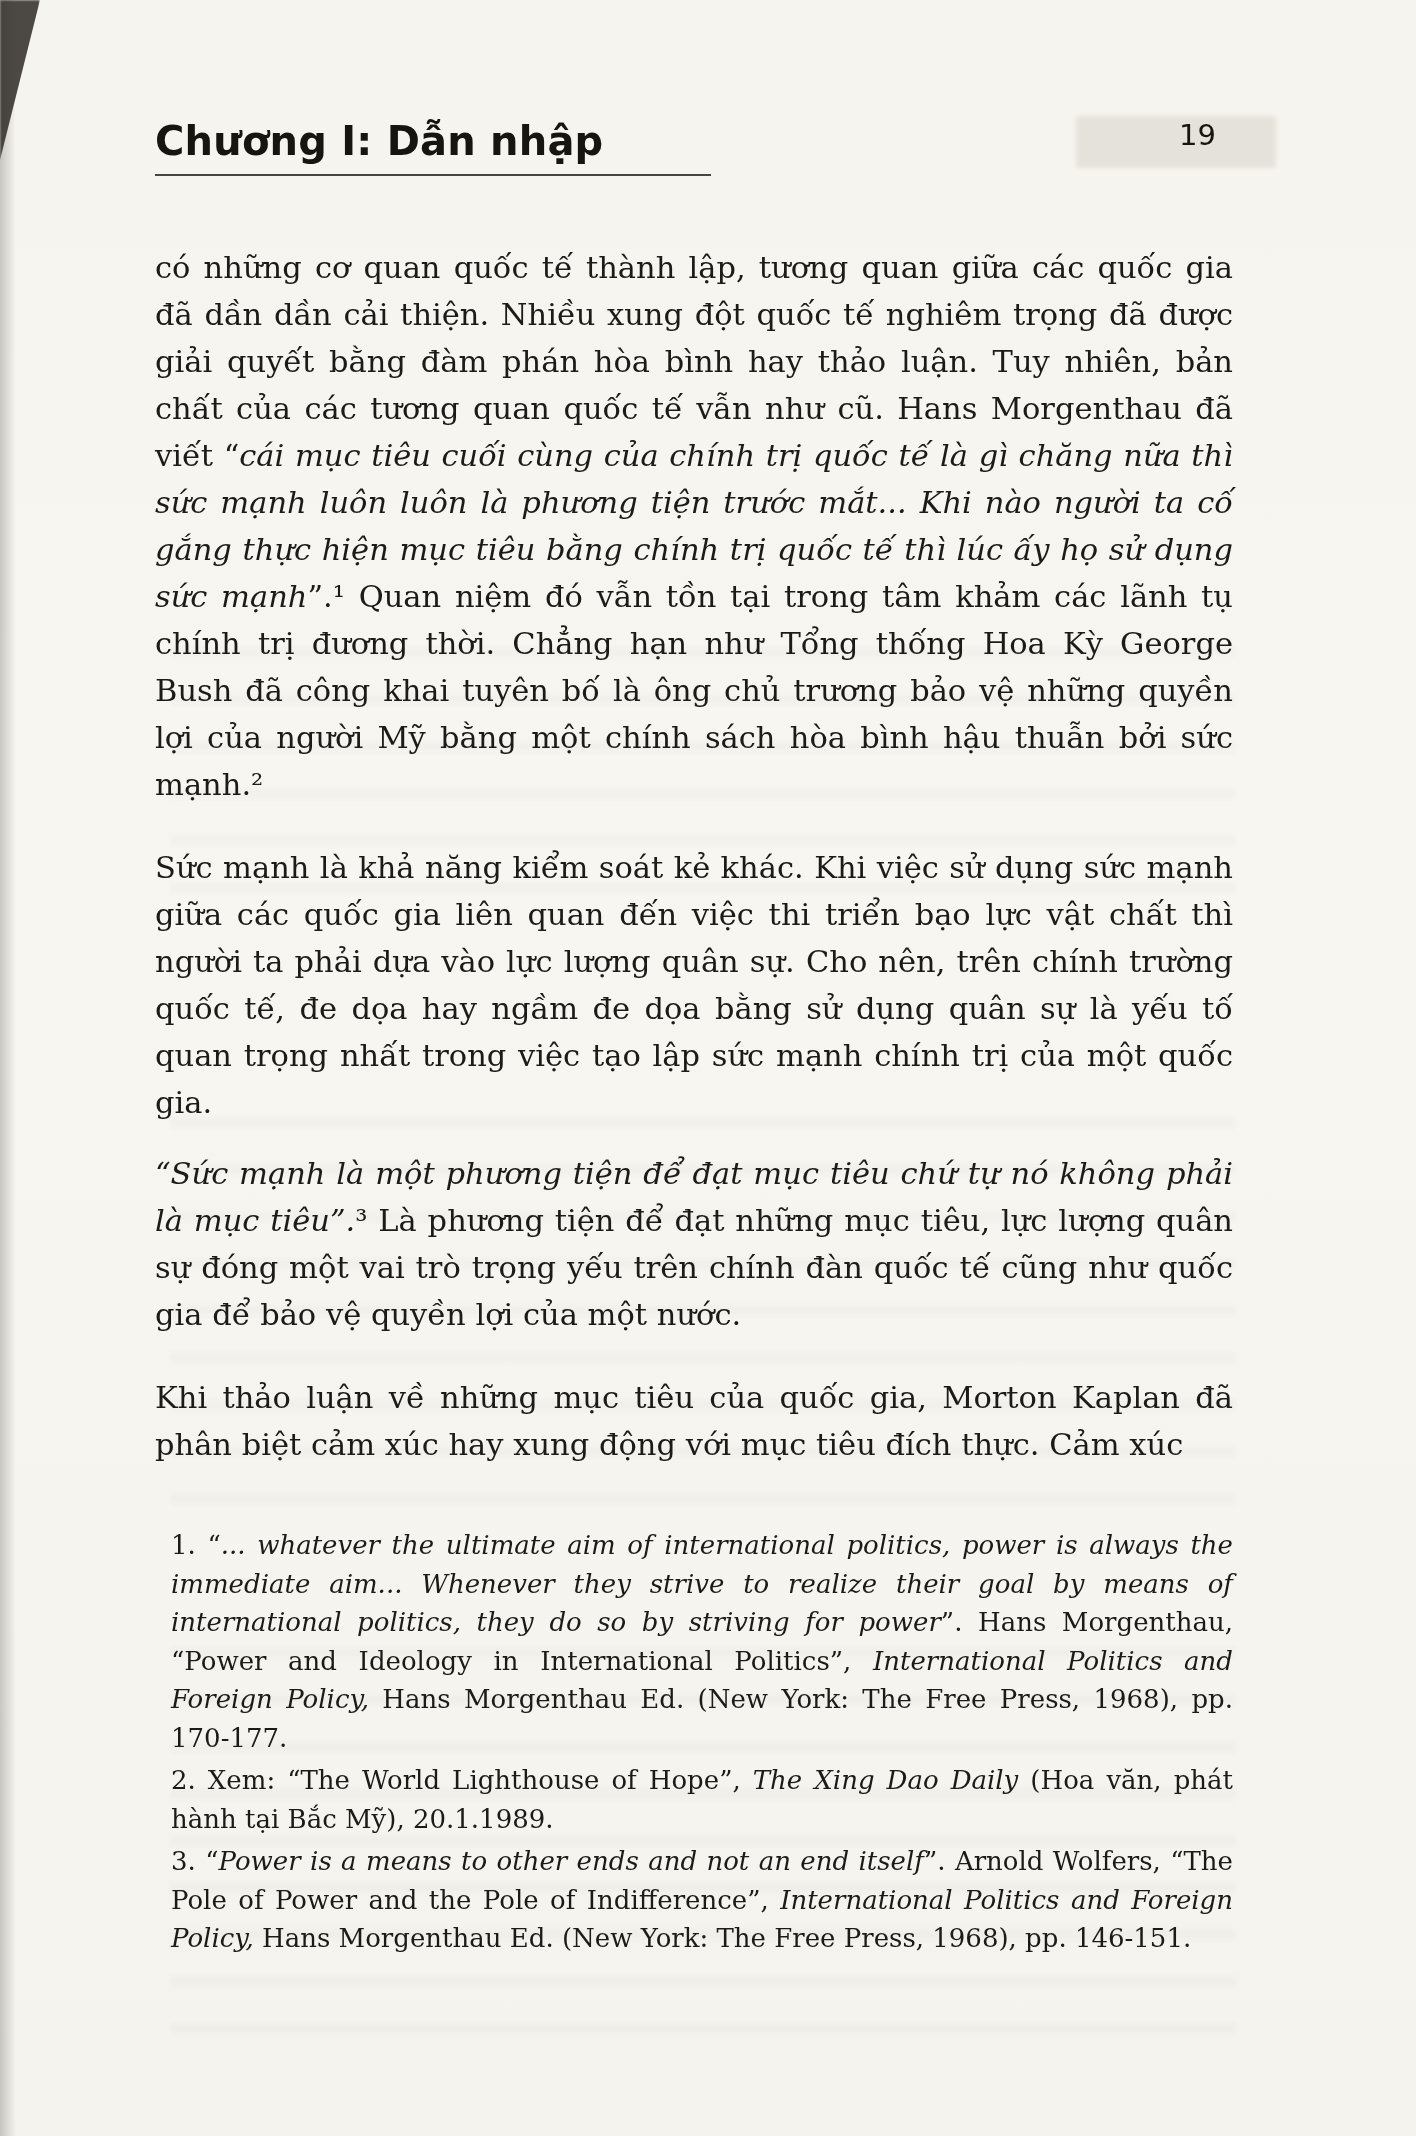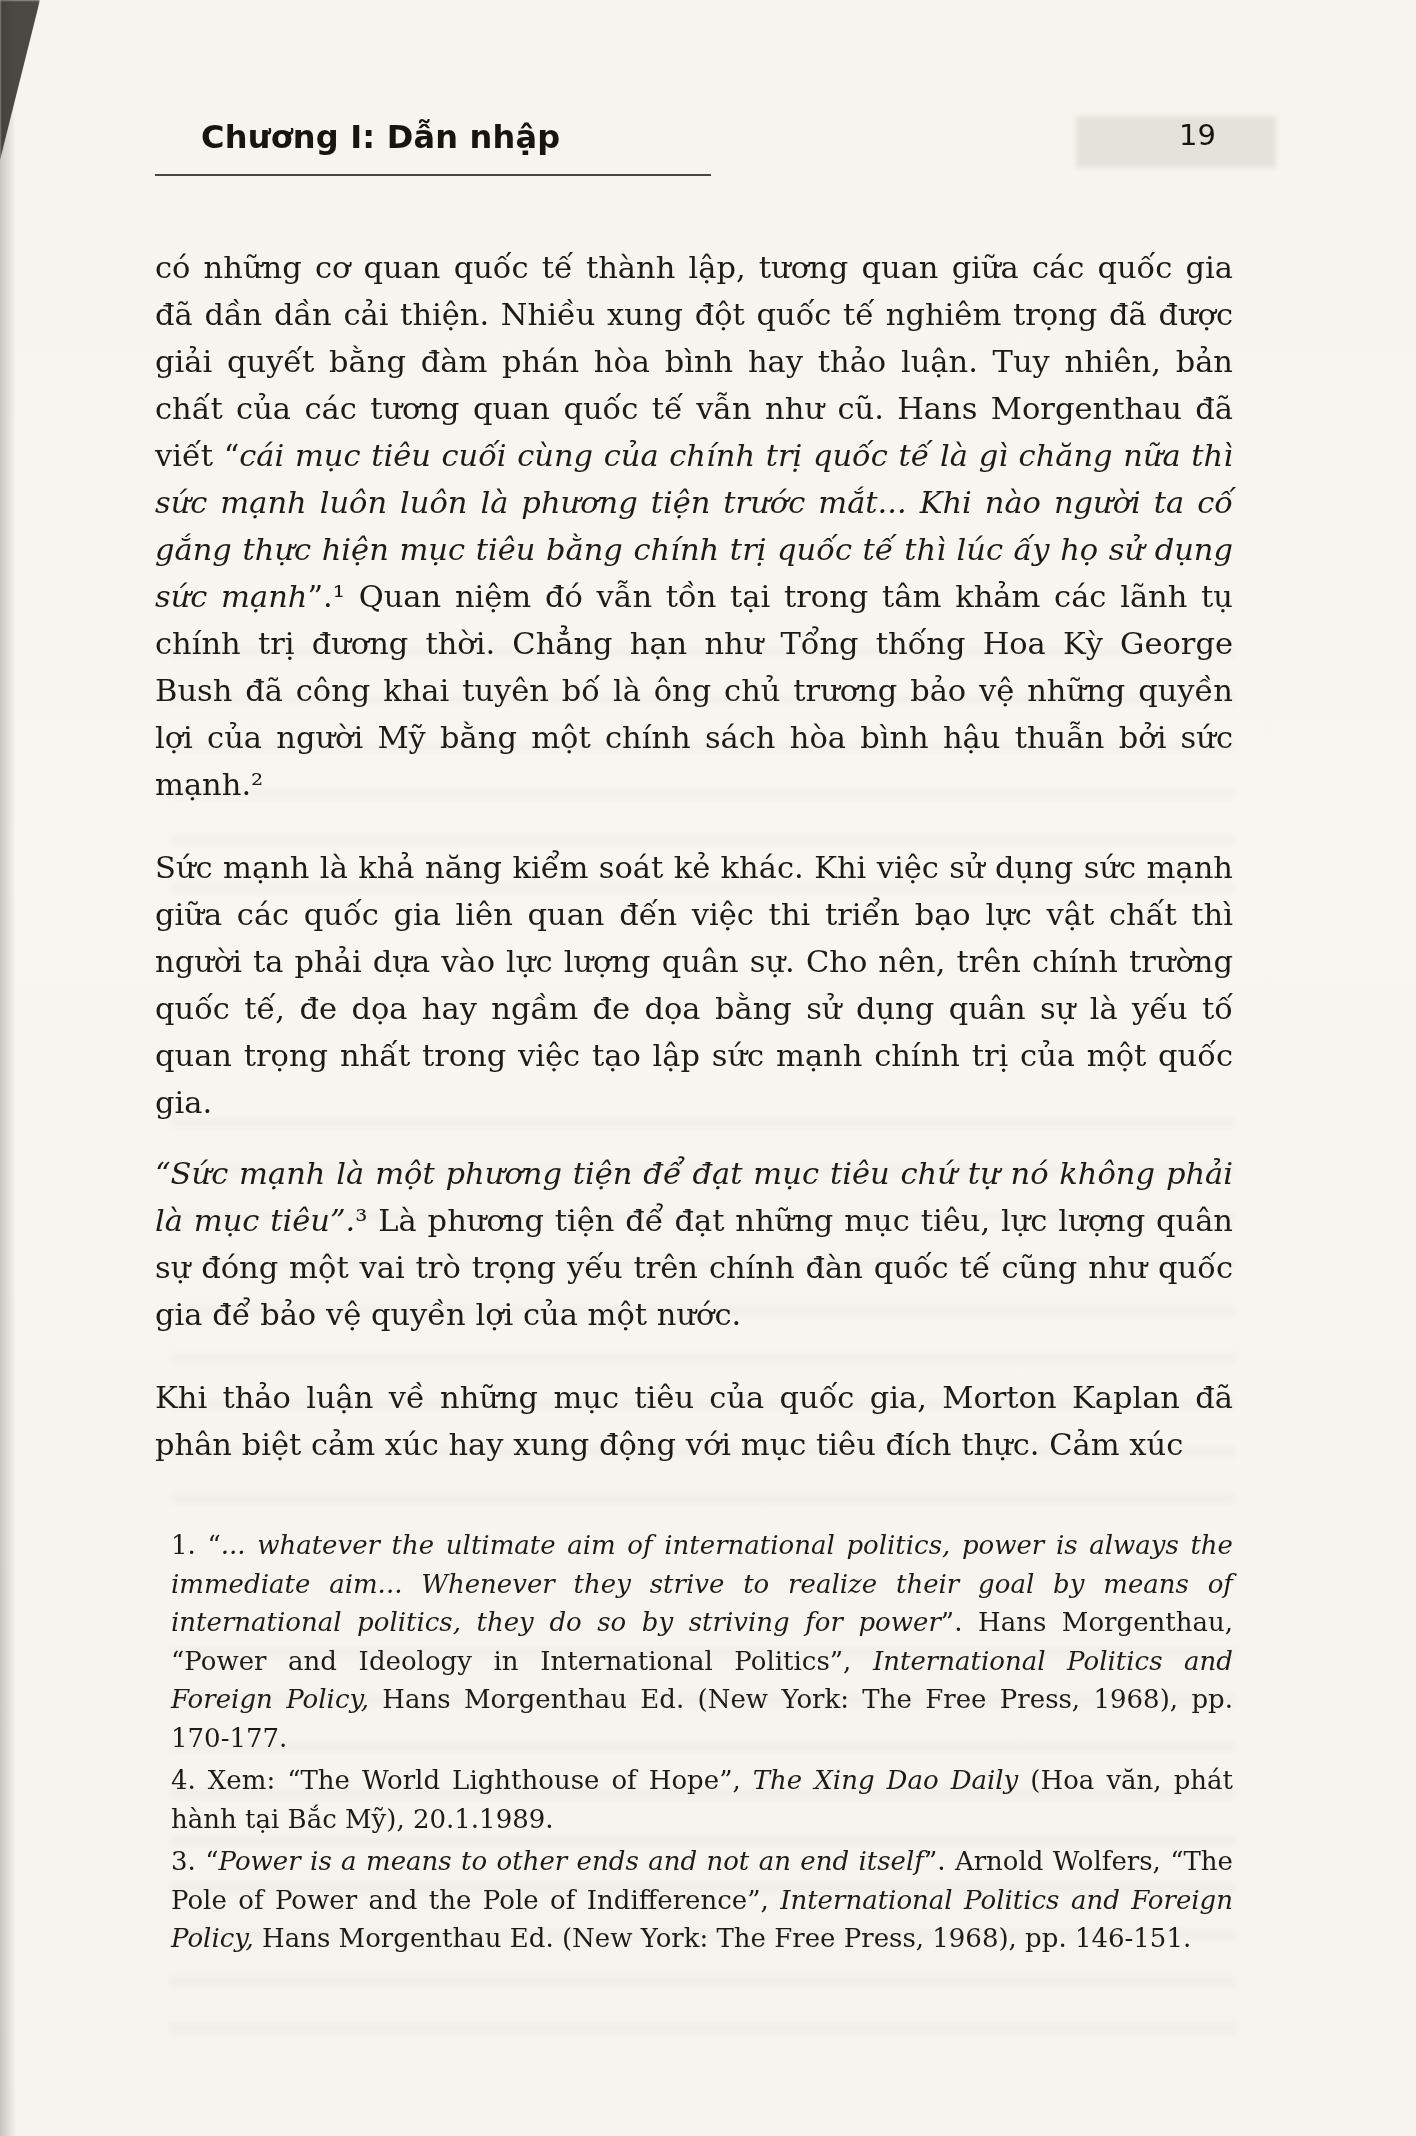--- a/index.html
+++ b/index.html
@@ -48,21 +48,21 @@
   .ghost.g1 { top: 620px;  height: 300px; }
   .ghost.g2 { top: 1090px; height: 420px; }
   .ghost.g3 { top: 1620px; height: 430px; }
 
   
   .header {
     position: absolute; left: 155px; right: 170px; top: 118px;
     display: flex; justify-content: space-between; align-items: flex-start;
     font-family: "DejaVu Sans", "Liberation Sans", sans-serif;
   }
-  .chapter-title { font-size: 32px; font-weight: bold; letter-spacing: 0.2px; color: #17150f; margin-left: 46px; }
+  .chapter-title { font-size: 40px; font-weight: bold; letter-spacing: 0.2px; color: #17150f; }
   .page-number   { font-size: 29px; font-weight: normal; color: #17150f; padding-right: 30px; }
   .header-rule {
     position: absolute; left: 155px; top: 174px; width: 556px; height: 2px;
     background: #4a463f;
   }
 
   
   .content {
     position: absolute; left: 155px; top: 244px; width: 1078px;
   }
@@ -114,18 +114,18 @@
 
     <p class="para para-gap"><span>Sức mạnh là khả năng kiểm soát kẻ khác. Khi việc sử dụng sức mạnh giữa các quốc gia liên quan đến việc thi triển bạo lực vật chất thì người ta phải dựa vào lực lượng quân sự. Cho nên, trên chính trường quốc tế, đe dọa hay ngầm đe dọa bằng sử dụng quân sự là yếu tố quan trọng nhất trong việc tạo lập sức mạnh chính trị của một quốc gia.</span></p>
 
 
     <p class="para"><span class="it">“Sức mạnh là một phương tiện để đạt mục tiêu chứ tự nó không phải là mục tiêu”.</span><span>³ Là phương tiện để đạt những mục tiêu, lực lượng quân sự đóng một vai trò trọng yếu trên chính đàn quốc tế cũng như quốc gia để bảo vệ quyền lợi của một nước.</span></p>
 
     <p class="para para-gap"><span>Khi thảo luận về những mục tiêu của quốc gia, Morton Kaplan đã phân biệt cảm xúc hay xung động với mục tiêu đích thực. Cảm xúc</span></p>
 
     <div class="footnotes">
       <p class="footnote"><span>1. “</span><span class="it">... whatever the ultimate aim of international politics, power is always the immediate aim... Whenever they strive to realize their goal by means of international politics, they do so by striving for power</span><span>”. Hans Morgenthau, “Power and Ideology in International Politics”, </span><span class="it">International Politics and Foreign Policy,</span><span> Hans Morgenthau Ed. (New York: The Free Press, 1968), pp. 170-177.</span></p>
-      <p class="footnote"><span>4. Xem: “The World Lighthouse of Hope”, </span><span class="it">The Xing Dao Daily</span><span> (Hoa văn, phát hành tại Bắc Mỹ), 20.1.1989.</span></p>
+      <p class="footnote"><span>2. Xem: “The World Lighthouse of Hope”, </span><span class="it">The Xing Dao Daily</span><span> (Hoa văn, phát hành tại Bắc Mỹ), 20.1.1989.</span></p>
       <p class="footnote"><span>3. “</span><span class="it">Power is a means to other ends and not an end itself</span><span>”. Arnold Wolfers, “The Pole of Power and the Pole of Indifference”, </span><span class="it">International Politics and Foreign Policy,</span><span> Hans Morgenthau Ed. (New York: The Free Press, 1968), pp. 146-151.</span></p>
     </div>
 
   </div>
 </div>
 
 </body></html>

